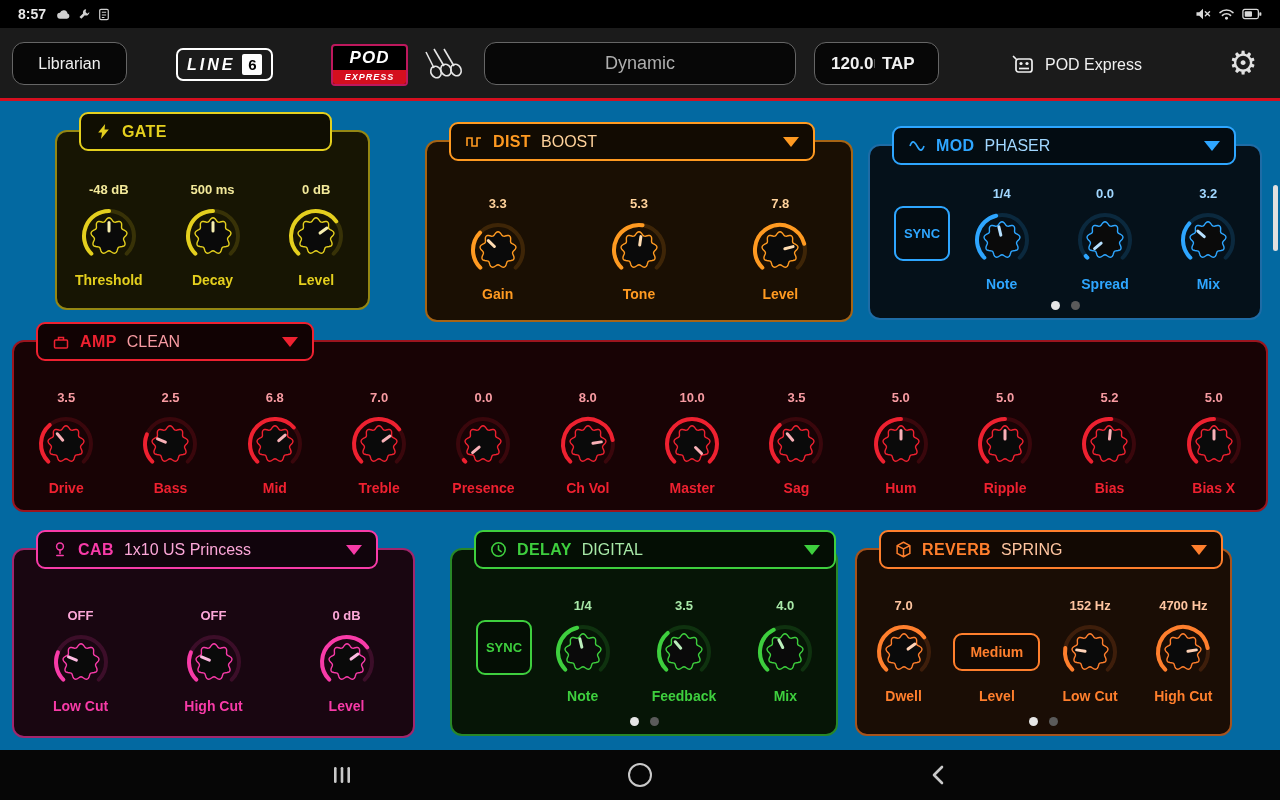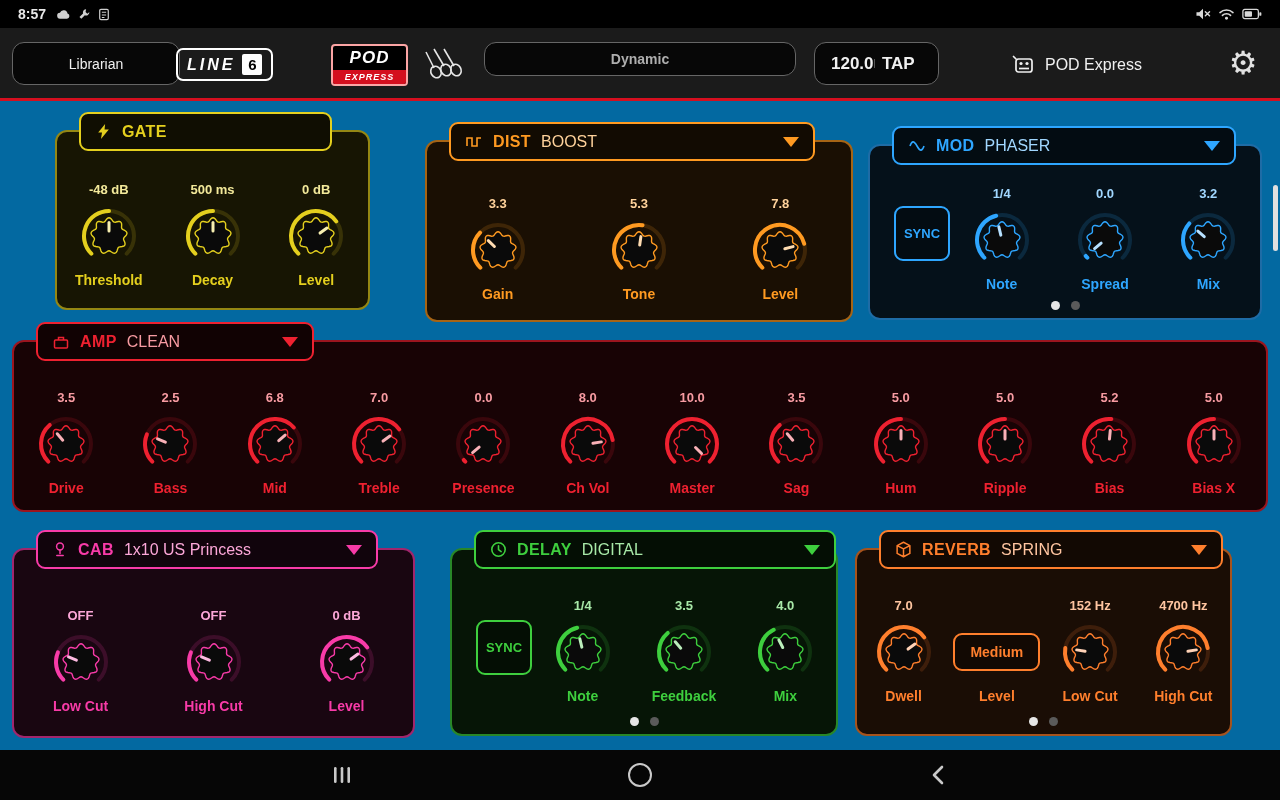--- a/index.html
+++ b/index.html
@@ -9,29 +9,29 @@
   
   #status-bar{position:absolute;top:0;left:0;width:1280px;height:28px;background:#000;display:flex;align-items:center;padding:0 18px;box-sizing:border-box;color:#e8e8e8;}
   #status-bar .time{font-size:14px;font-weight:bold;margin-right:10px;}
   .sicons{display:flex;align-items:center;gap:7px;}
   .sicons.right{margin-left:auto;}
   .sicons svg{display:block;}
 
   
   #toolbar{position:absolute;top:28px;left:0;width:1280px;height:70px;background:#1b1b1b;}
   .tbtn{position:absolute;border:1.5px solid #666;border-radius:12px;background:#070707;color:#f0f0f0;display:flex;align-items:center;justify-content:center;box-sizing:border-box;cursor:default;}
-  #btn-librarian{left:12px;top:14px;width:168px;height:43px;font-size:14px;}
+  #btn-librarian{left:12px;top:14px;width:115px;height:43px;font-size:16px;}
   #line6-logo{position:absolute;left:176px;top:20px;height:33px;border:2px solid #fff;border-radius:7px;display:flex;align-items:center;gap:7px;padding:0 9px;box-sizing:border-box;}
   #line6-logo .lword{color:#fff;font-weight:bold;font-style:italic;font-size:16px;letter-spacing:3px;}
   #line6-logo .lnum{background:#fff;color:#000;font-weight:bold;font-size:15px;width:20px;height:21px;display:grid;place-items:center;border-radius:2px;}
-  #pod-logo{position:absolute;left:331px;top:16px;width:77px;height:42px;border:2px solid #fca5a5;border-radius:4px;overflow:hidden;display:flex;flex-direction:column;box-sizing:border-box;background:#000;}
+  #pod-logo{position:absolute;left:331px;top:16px;width:77px;height:42px;border:2px solid #be185d;border-radius:4px;overflow:hidden;display:flex;flex-direction:column;box-sizing:border-box;background:#000;}
   #pod-logo .pword{flex:1;display:grid;place-items:center;color:#fff;font-weight:bold;font-style:italic;font-size:17px;letter-spacing:1px;}
   #pod-logo .eword{height:14px;background:#d40f1e;color:#fff;font-weight:bold;font-style:italic;font-size:9px;display:grid;place-items:center;letter-spacing:1px;}
   #guitars{position:absolute;left:424px;top:18px;}
-  #btn-preset{left:484px;top:14px;width:312px;height:34px;font-size:14px;font-weight:bold;color:#aeaeae;}
+  #btn-preset{left:484px;top:14px;width:312px;height:43px;font-size:18px;font-weight:normal;color:#aeaeae;}
   #btn-tempo{left:814px;top:14px;width:125px;height:43px;padding:16px;}
   #btn-tempo .tval{flex:1;text-align:center;font-size:17px;font-weight:bold;}
   #btn-tempo .tsep{width:1.5px;height:100%;background:#555;}
   #btn-tempo .ttap{width:62px;text-align:center;font-size:17px;font-weight:bold;}
   #device-sel{position:absolute;left:1012px;top:24px;height:26px;display:flex;align-items:center;gap:9px;color:#f0f0f0;font-size:16px;}
   #btn-gear{position:absolute;left:1222px;top:14px;width:42px;height:42px;display:grid;place-items:center;font-size:32px;color:#e2e2e2;}
   #redline{position:absolute;top:98px;left:0;width:1280px;height:3px;background:#d50f1f;}
 
   
   .block{position:absolute;border:2px solid var(--accent-dim);border-radius:12px;background:var(--accent-bg);box-sizing:border-box;}

